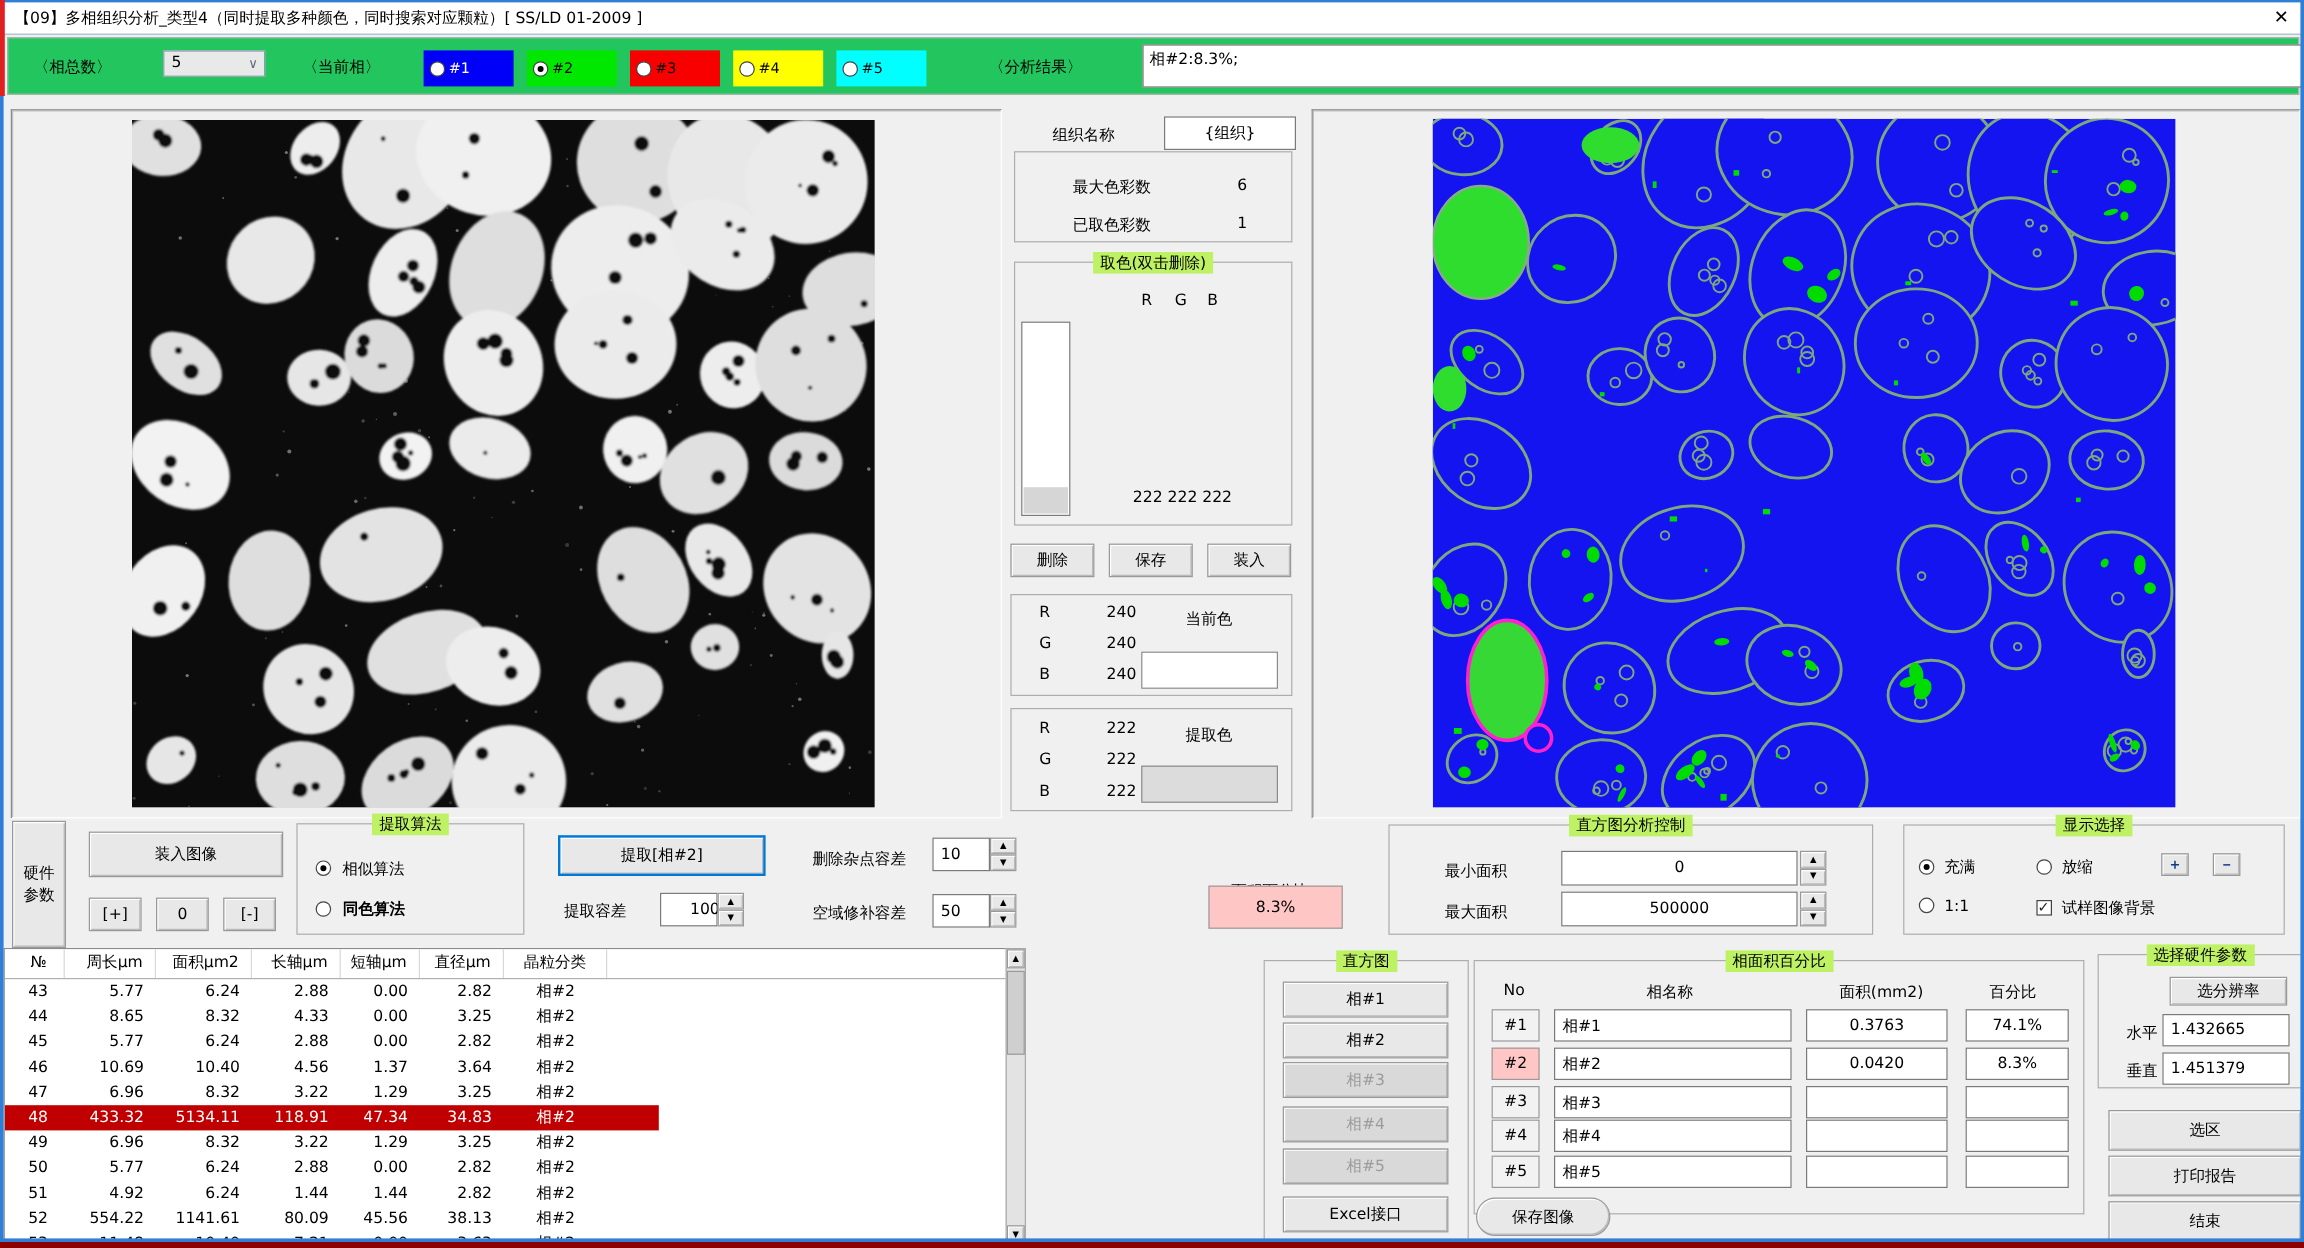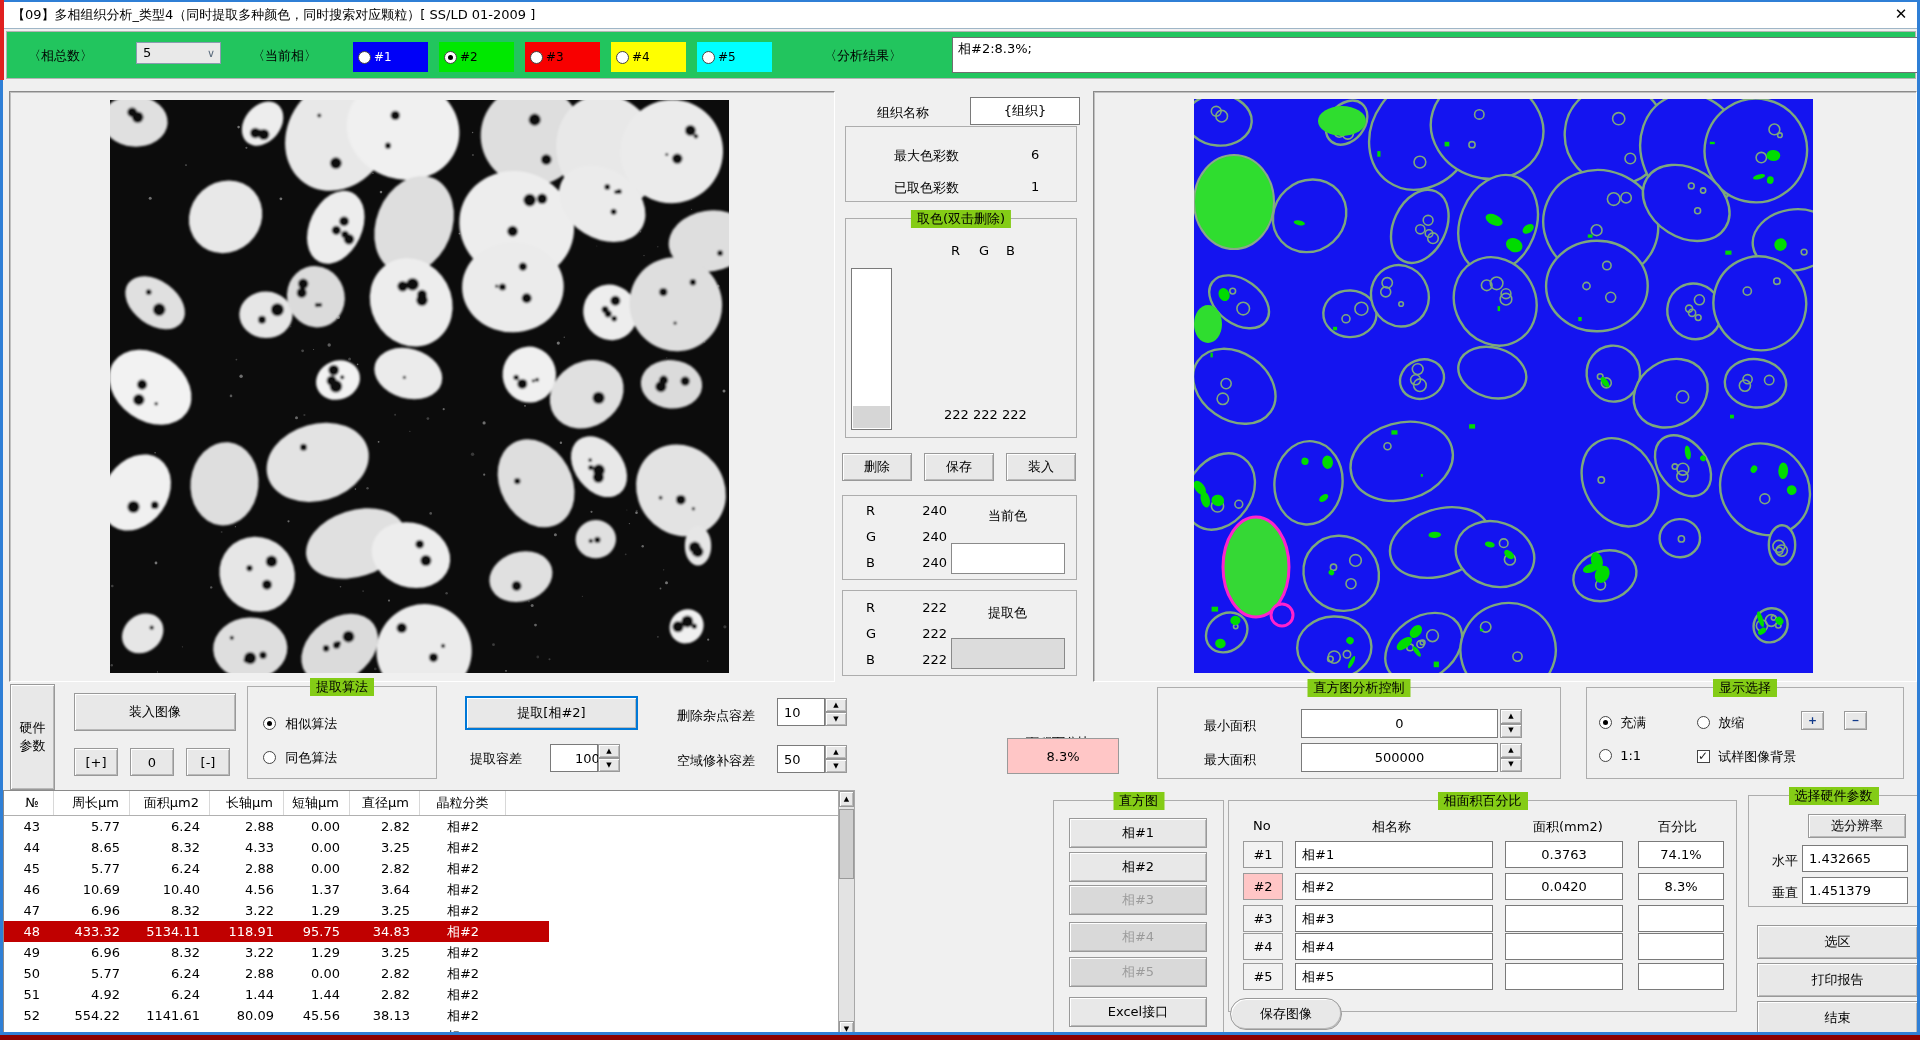--- a/index.html
+++ b/index.html
@@ -24,21 +24,21 @@
   .sw:first-child .lb{color:#fff;}
   .radio{display:inline-block;width:13px;height:13px;border-radius:50%;background:#fff;border:1px solid #444;box-sizing:border-box;position:relative;flex:0 0 13px;}
   .radio.sel::after{content:"";position:absolute;left:3px;top:3px;width:5px;height:5px;border-radius:50%;background:#000;}
   .result-field{left:925px;top:5px;width:968px;height:36px;background:#fff;border:1px solid #707070;box-sizing:border-box;padding:2px 5px;margin-left:20px;}
   
   .sunken{background:#f0f0f0;border:1px solid;border-color:#8a8a8a #ffffff #ffffff #8a8a8a;box-shadow:inset 1px 1px 0 #c0c0c0;}
   .imgbox{position:absolute;}
   svg{display:block;}
   
   .group{border:1px solid #adadad;box-sizing:border-box;}
-  .legend{position:absolute;top:-9px;left:50%;transform:translateX(-50%);background:#84cc16;padding:0 6px;white-space:nowrap;}
+  .legend{position:absolute;top:-9px;left:50%;transform:translateX(-50%);background:#bef264;padding:0 6px;white-space:nowrap;}
   
   .btn{background:#e8e8e8;border:1px solid #999;box-shadow:inset 1px 1px 0 #fff, inset -1px -1px 0 #b9b9b9;
        display:flex;align-items:center;justify-content:center;box-sizing:border-box;cursor:default;white-space:nowrap;}
   .btn.disabled{color:#9b9b9b;background:#d9d9d9;}
   .btn.focus{border:2px solid #0078d7;}
   .field{background:#fff;border:1px solid #7a7a7a;box-sizing:border-box;display:flex;align-items:center;}
   .field.center{justify-content:center;}
   .field.left{padding-left:6px;}
   .spin{width:22px;display:flex;flex-direction:column;}
   .spin .btn{flex:1;font-size:7px;line-height:7px;}
@@ -689,21 +689,21 @@
 <div class="abs btn" style="left:74px;top:748px;width:44px;height:28px;">[+]</div>
 <div class="abs btn" style="left:130px;top:748px;width:44px;height:28px;">0</div>
 <div class="abs btn" style="left:186px;top:748px;width:44px;height:28px;">[-]</div>
 
 <div class="abs group" style="left:247px;top:686px;width:190px;height:93px;">
   <span class="legend">提取算法</span>
   <div class="abs" style="left:15px;top:28px;">
     <span class="radio sel"></span>
     <span style="margin-left:5px;vertical-align:2px;">相似算法</span>
   </div>
-  <div class="abs" style="left:15px;top:62px;">
+  <div class="abs" style="left:15px;top:62px;font-weight:bold;">
     <span class="radio"></span>
     <span style="margin-left:5px;vertical-align:2px;">同色算法</span>
   </div>
 </div>
 
 <div class="abs btn focus" style="left:465px;top:696px;width:173px;height:34px;">提取[相#2]</div>
 <div class="abs lbl" style="left:470px;top:750px;">提取容差</div>
 <div class="abs field left" style="left:550px;top:744px;width:48px;height:28px;padding-left:24px;">100</div>
 <div class="abs spin" style="left:598px;top:744px;height:28px;">
   <div class="btn">▲</div>
@@ -819,21 +819,21 @@
         <div class="tc c3">3.22</div>
         <div class="tc c4">1.29</div>
         <div class="tc c5">3.25</div>
         <div class="tc c6">相#2</div>
       </div>
       <div class="trow sel">
         <div class="tc c0">48</div>
         <div class="tc c1">433.32</div>
         <div class="tc c2">5134.11</div>
         <div class="tc c3">118.91</div>
-        <div class="tc c4">95.75</div>
+        <div class="tc c4">47.34</div>
         <div class="tc c5">34.83</div>
         <div class="tc c6">相#2</div>
       </div>
       <div class="trow">
         <div class="tc c0">49</div>
         <div class="tc c1">6.96</div>
         <div class="tc c2">8.32</div>
         <div class="tc c3">3.22</div>
         <div class="tc c4">1.29</div>
         <div class="tc c5">3.25</div>

